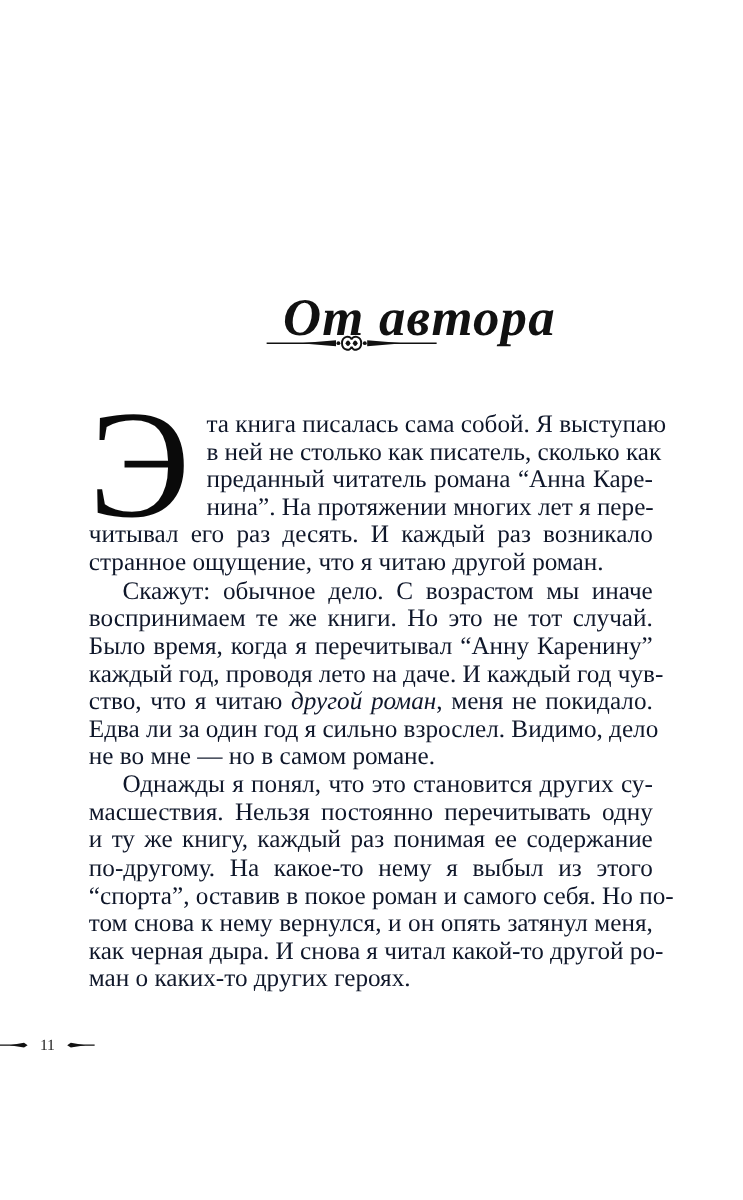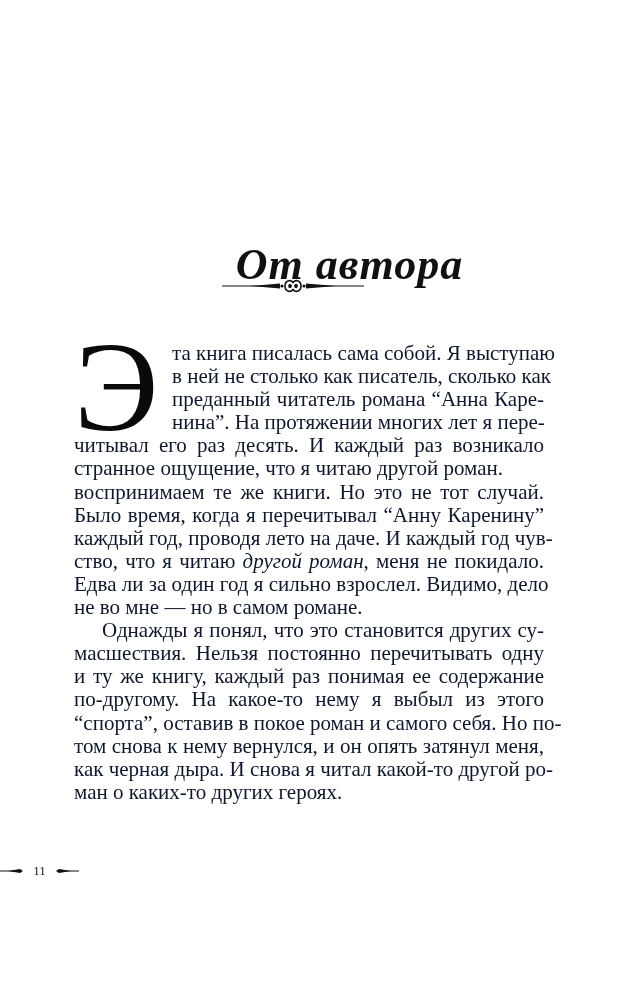--- a/index.html
+++ b/index.html
@@ -123,20 +123,21 @@
     <div>
       <span class="line indent-drop"><span class="inner">та книга писалась сама собой. Я выступаю</span></span>
       <span class="line indent-drop"><span class="inner">в ней не столько как писатель, сколько как</span></span>
       <span class="line indent-drop"><span class="inner">преданный читатель романа “Анна Каре-</span></span>
       <span class="line indent-drop"><span class="inner">нина”. На протяжении многих лет я пере-</span></span>
       <span class="line"><span class="inner">читывал его раз десять. И каждый раз возникало</span></span>
       <span class="line last"><span class="inner">странное ощущение, что я читаю другой роман.</span></span>
     </div>
 
     <div>
+      <span class="line"><span class="inner" style="padding-left:28px;box-sizing:border-box;">Скажут: обычное дело. С возрастом мы иначе</span></span>
       <span class="line"><span class="inner">воспринимаем те же книги. Но это не тот случай.</span></span>
       <span class="line"><span class="inner">Было время, когда я перечитывал “Анну Каренину”</span></span>
       <span class="line"><span class="inner">каждый год, проводя лето на даче. И каждый год чув-</span></span>
       <span class="line"><span class="inner"><span>ство, что я читаю </span><em>другой роман</em><span>, меня не покидало.</span></span></span>
       <span class="line"><span class="inner">Едва ли за один год я сильно взрослел. Видимо, дело</span></span>
       <span class="line last"><span class="inner">не во мне — но в самом романе.</span></span>
     </div>
 
     <div>
       <span class="line"><span class="inner" style="padding-left:28px;box-sizing:border-box;">Однажды я понял, что это становится других су-</span></span>

